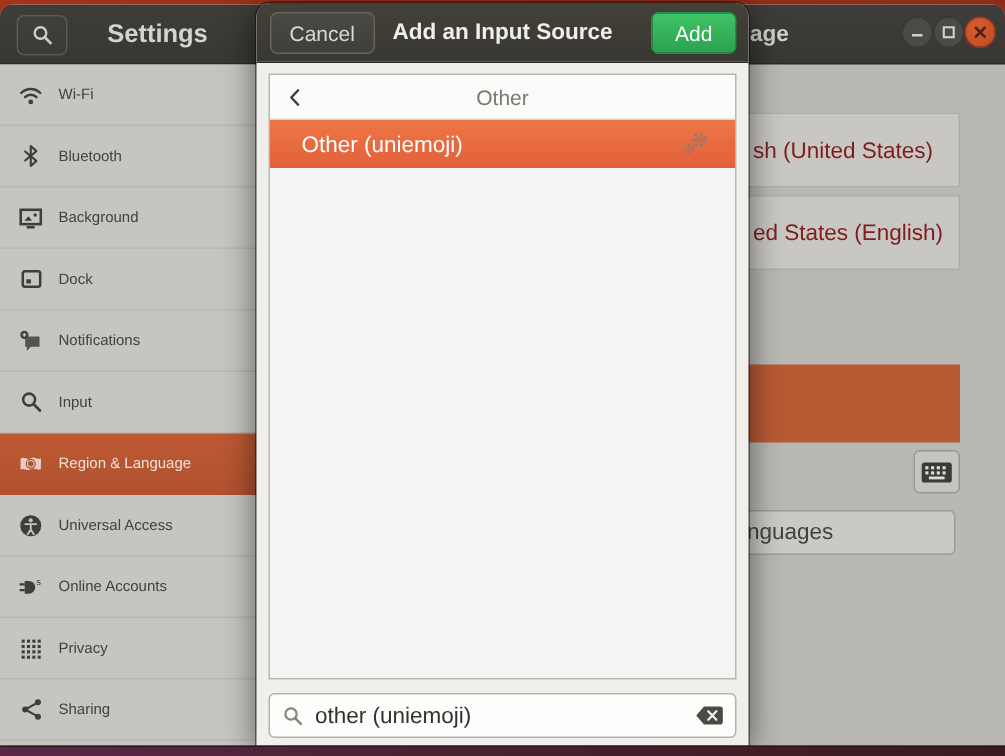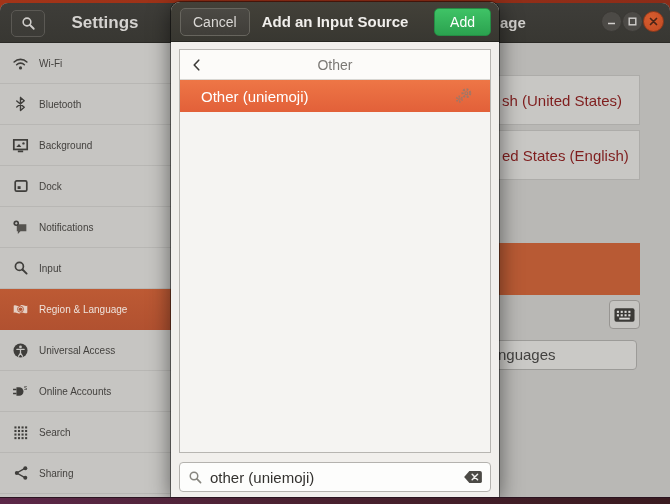--- a/index.html
+++ b/index.html
@@ -226,21 +226,21 @@
                 <rect x="5.3" y="9.1" width="2.2" height="2.2"></rect>
                 <rect x="9.1" y="9.1" width="2.2" height="2.2"></rect>
                 <rect x="12.9" y="9.1" width="2.2" height="2.2"></rect>
               <rect x="1.5" y="12.9" width="2.2" height="2.2"></rect>
                 <rect x="5.3" y="12.9" width="2.2" height="2.2"></rect>
                 <rect x="9.1" y="12.9" width="2.2" height="2.2"></rect>
                 <rect x="12.9" y="12.9" width="2.2" height="2.2"></rect>
             </g>
           </svg>
         </span>
-        <span class="slabel">Search</span>
+        <span class="slabel">Privacy</span>
       </div>
 
       <div class="side-row">
         <span class="sicon">
           <svg width="16" height="16" viewBox="0 0 16 16">
               <path d="M12.3 3.2 L3.8 8 L12.3 12.8" stroke="#3f3e3b" stroke-width="1.4" fill="none"></path>
               <circle cx="12.3" cy="3.2" r="2" fill="#3f3e3b"></circle>
               <circle cx="3.8" cy="8" r="2" fill="#3f3e3b"></circle>
               <circle cx="12.3" cy="12.8" r="2" fill="#3f3e3b"></circle>
             </svg>

